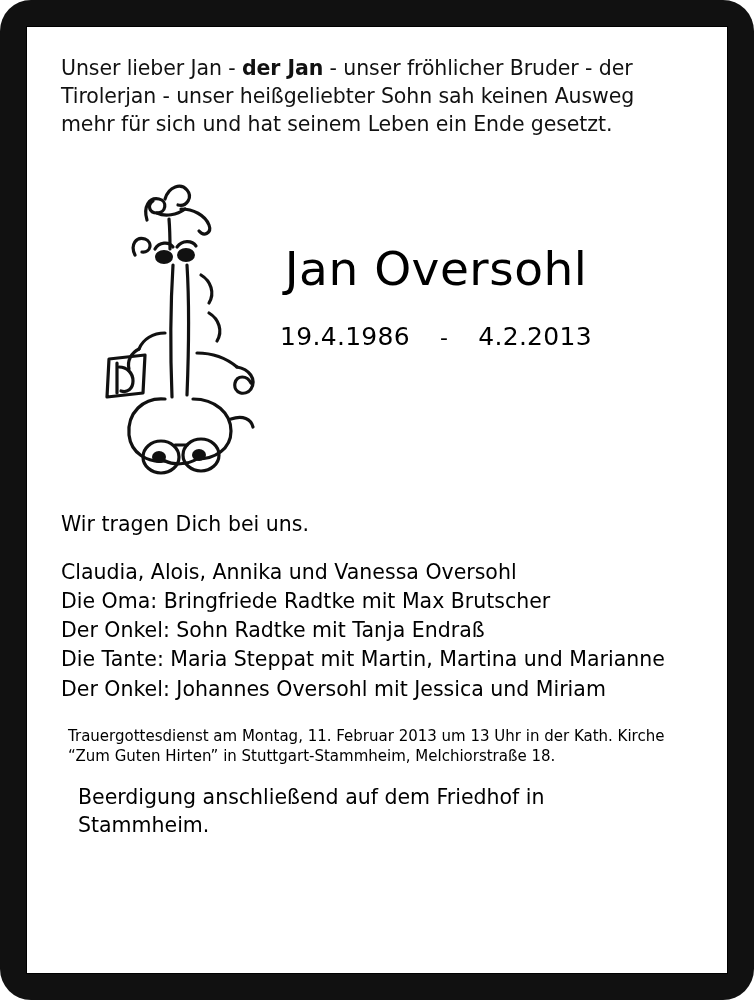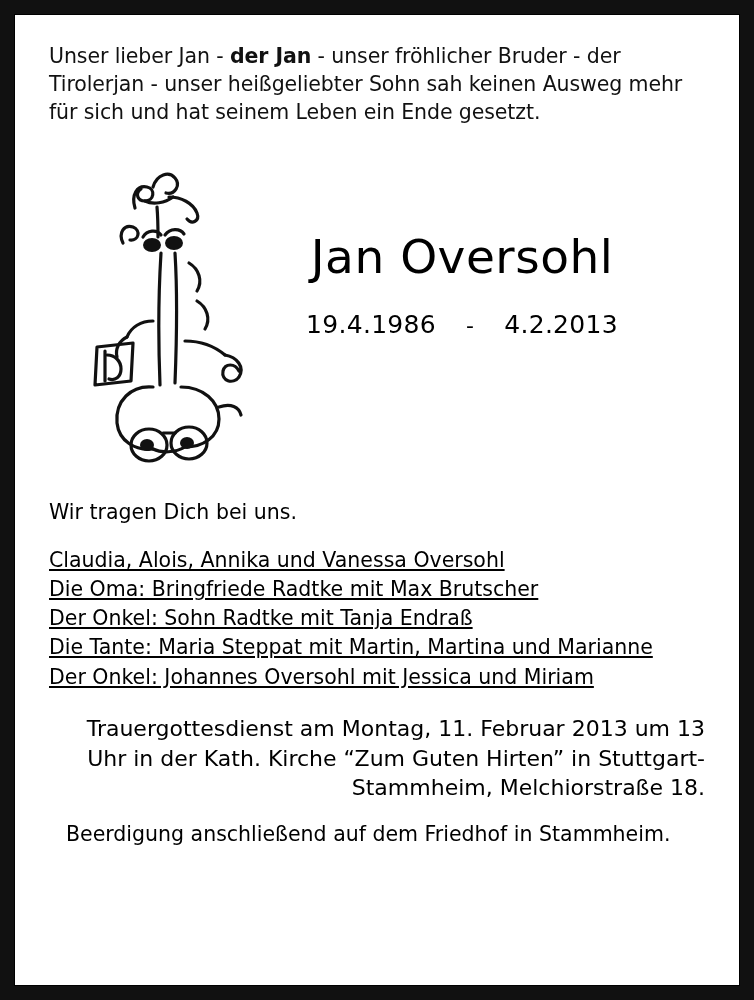--- a/index.html
+++ b/index.html
@@ -13,21 +13,22 @@
     font-family: "DejaVu Sans", sans-serif;
     color: #000000;
     overflow: hidden;
   }
   .page {
     position: relative;
     width: 754px;
     height: 1000px;
     box-sizing: border-box;
     background: #111111;
-    padding: 14px;
+    padding: 26px;
+    border-radius: 31px;
   }
   .inner {
     position: relative;
     width: 100%;
     height: 100%;
     box-sizing: border-box;
     background: #ffffff;
     border: 1px solid #000000;
     padding: 28px 34px 0 34px;
   }
@@ -50,21 +51,21 @@
   }
   .drawing {
     position: absolute;
     left: 8px;
     top: 0px;
     width: 220px;
     height: 330px;
   }
   .name-block {
     position: absolute;
-    right: 28px;
+    right: 42px;
     top: 88px;
     text-align: center;
     width: 430px;
   }
   .deceased-name {
     font-size: 47px;
     font-weight: 400;
     letter-spacing: 0.5px;
     line-height: 1;
     white-space: nowrap;
@@ -90,27 +91,25 @@
     font-size: 20.5px;
     line-height: 1.34;
     margin: 0 0 20px 0;
   }
   .family {
     margin: 0 0 22px 0;
   }
   .family div {
     font-size: 20.5px;
     line-height: 1.42;
-    text-decoration: underline;
   }
   .service {
-    font-size: 22px;
+    font-size: 15px;
     line-height: 1.36;
-    margin: 0 0 18px 16px;
-    text-align: right;
+    margin: 0 0 18px 7px;
   }
   .burial {
     font-size: 20.5px;
     line-height: 1.36;
     margin: 17px;
   }
 </style>
 </head>
 <body>
 

